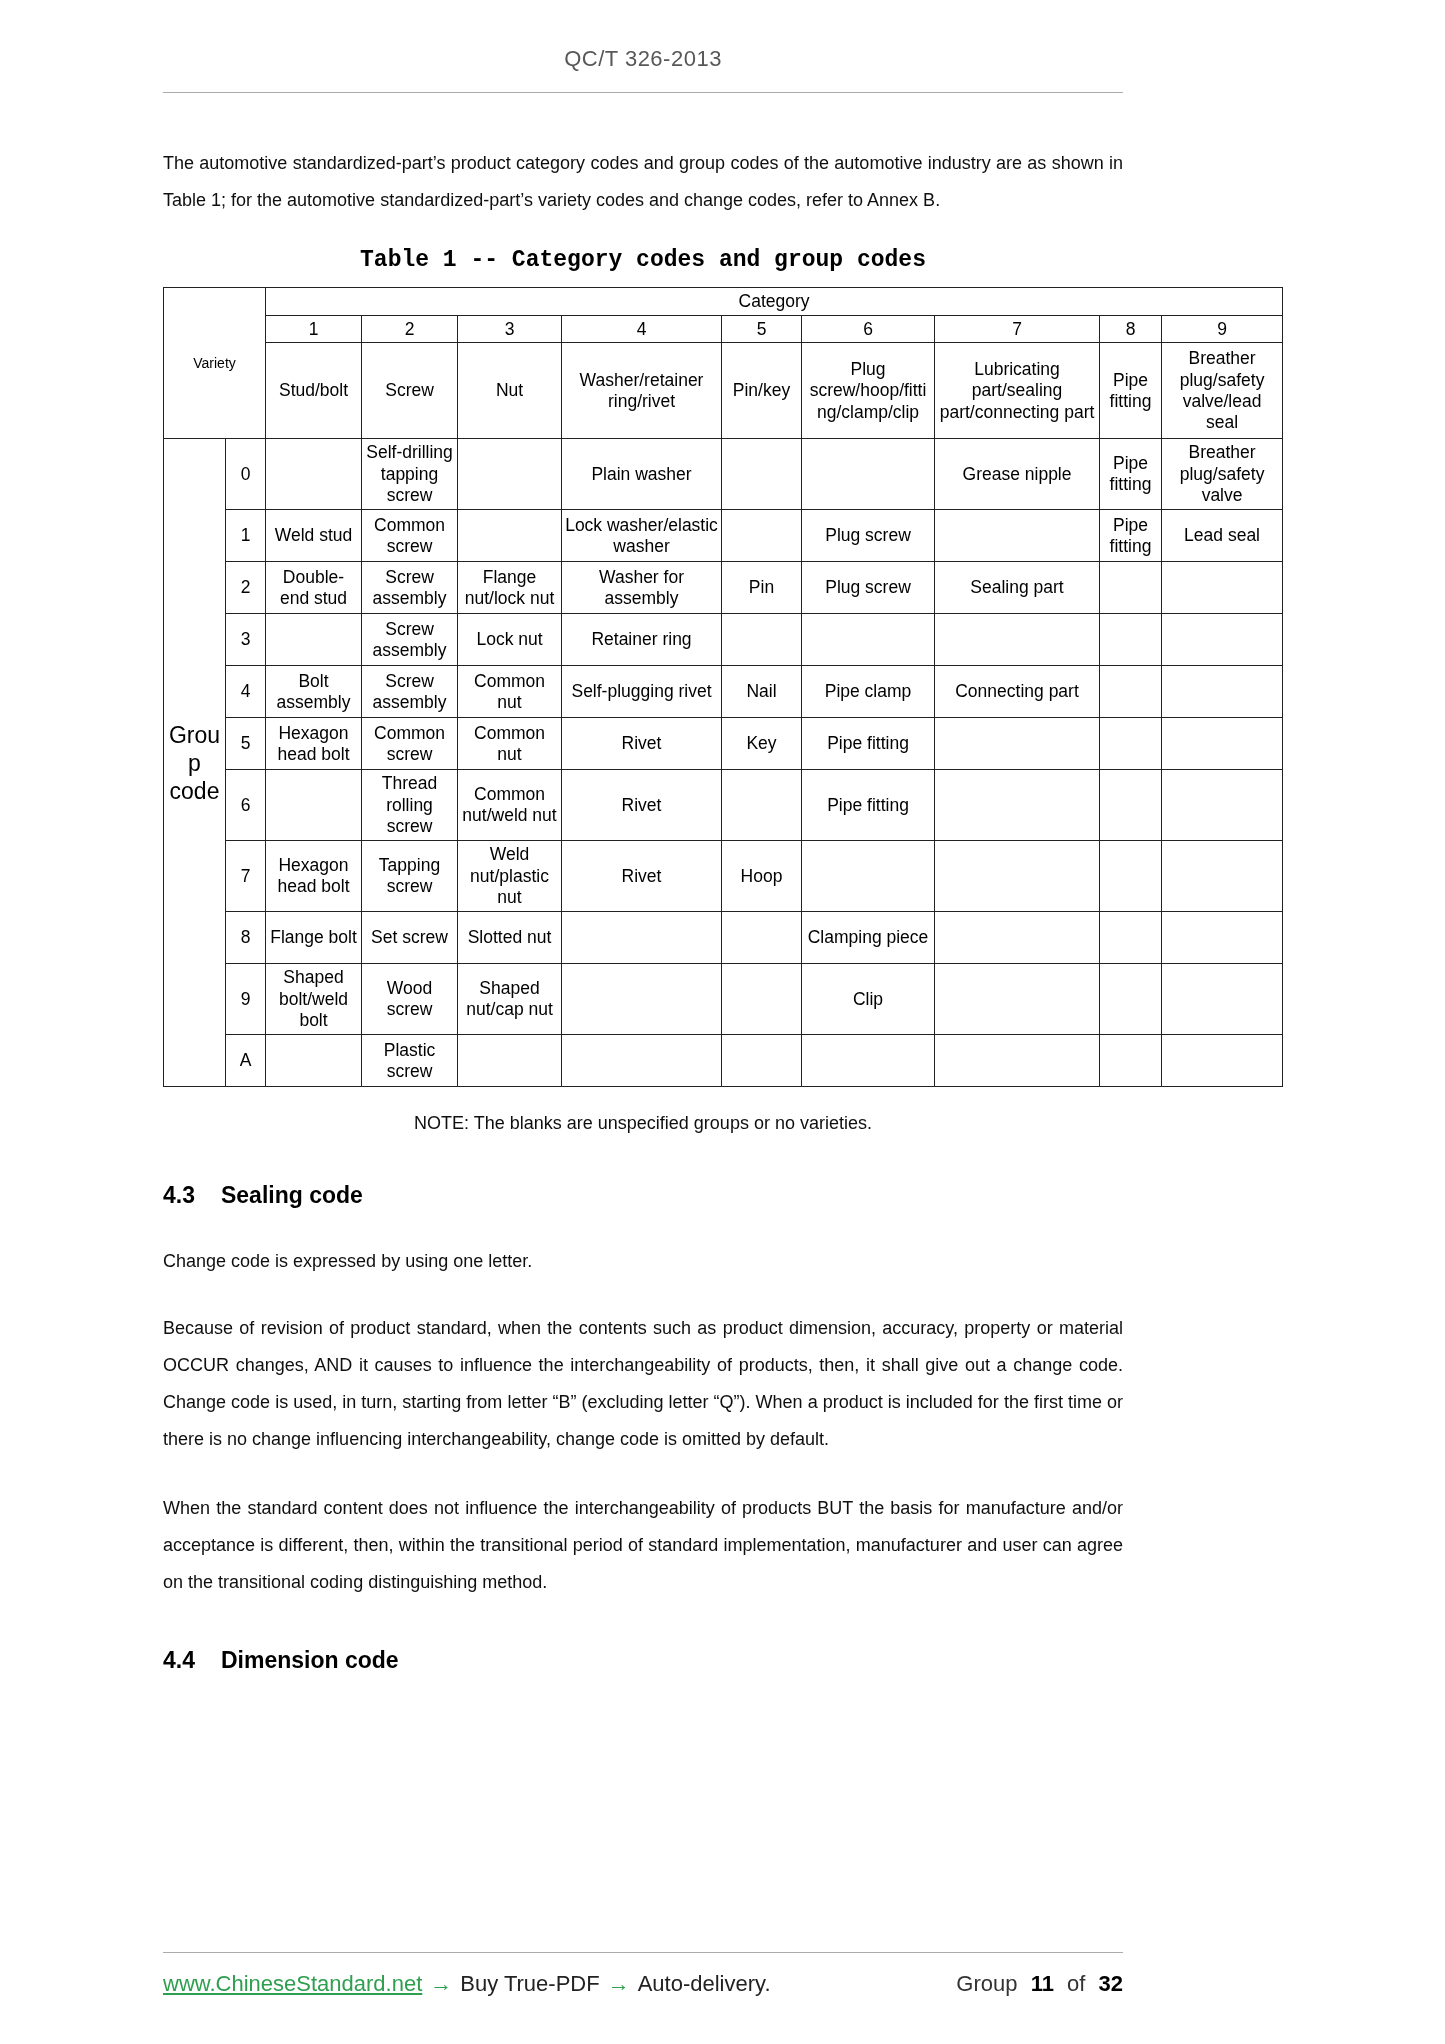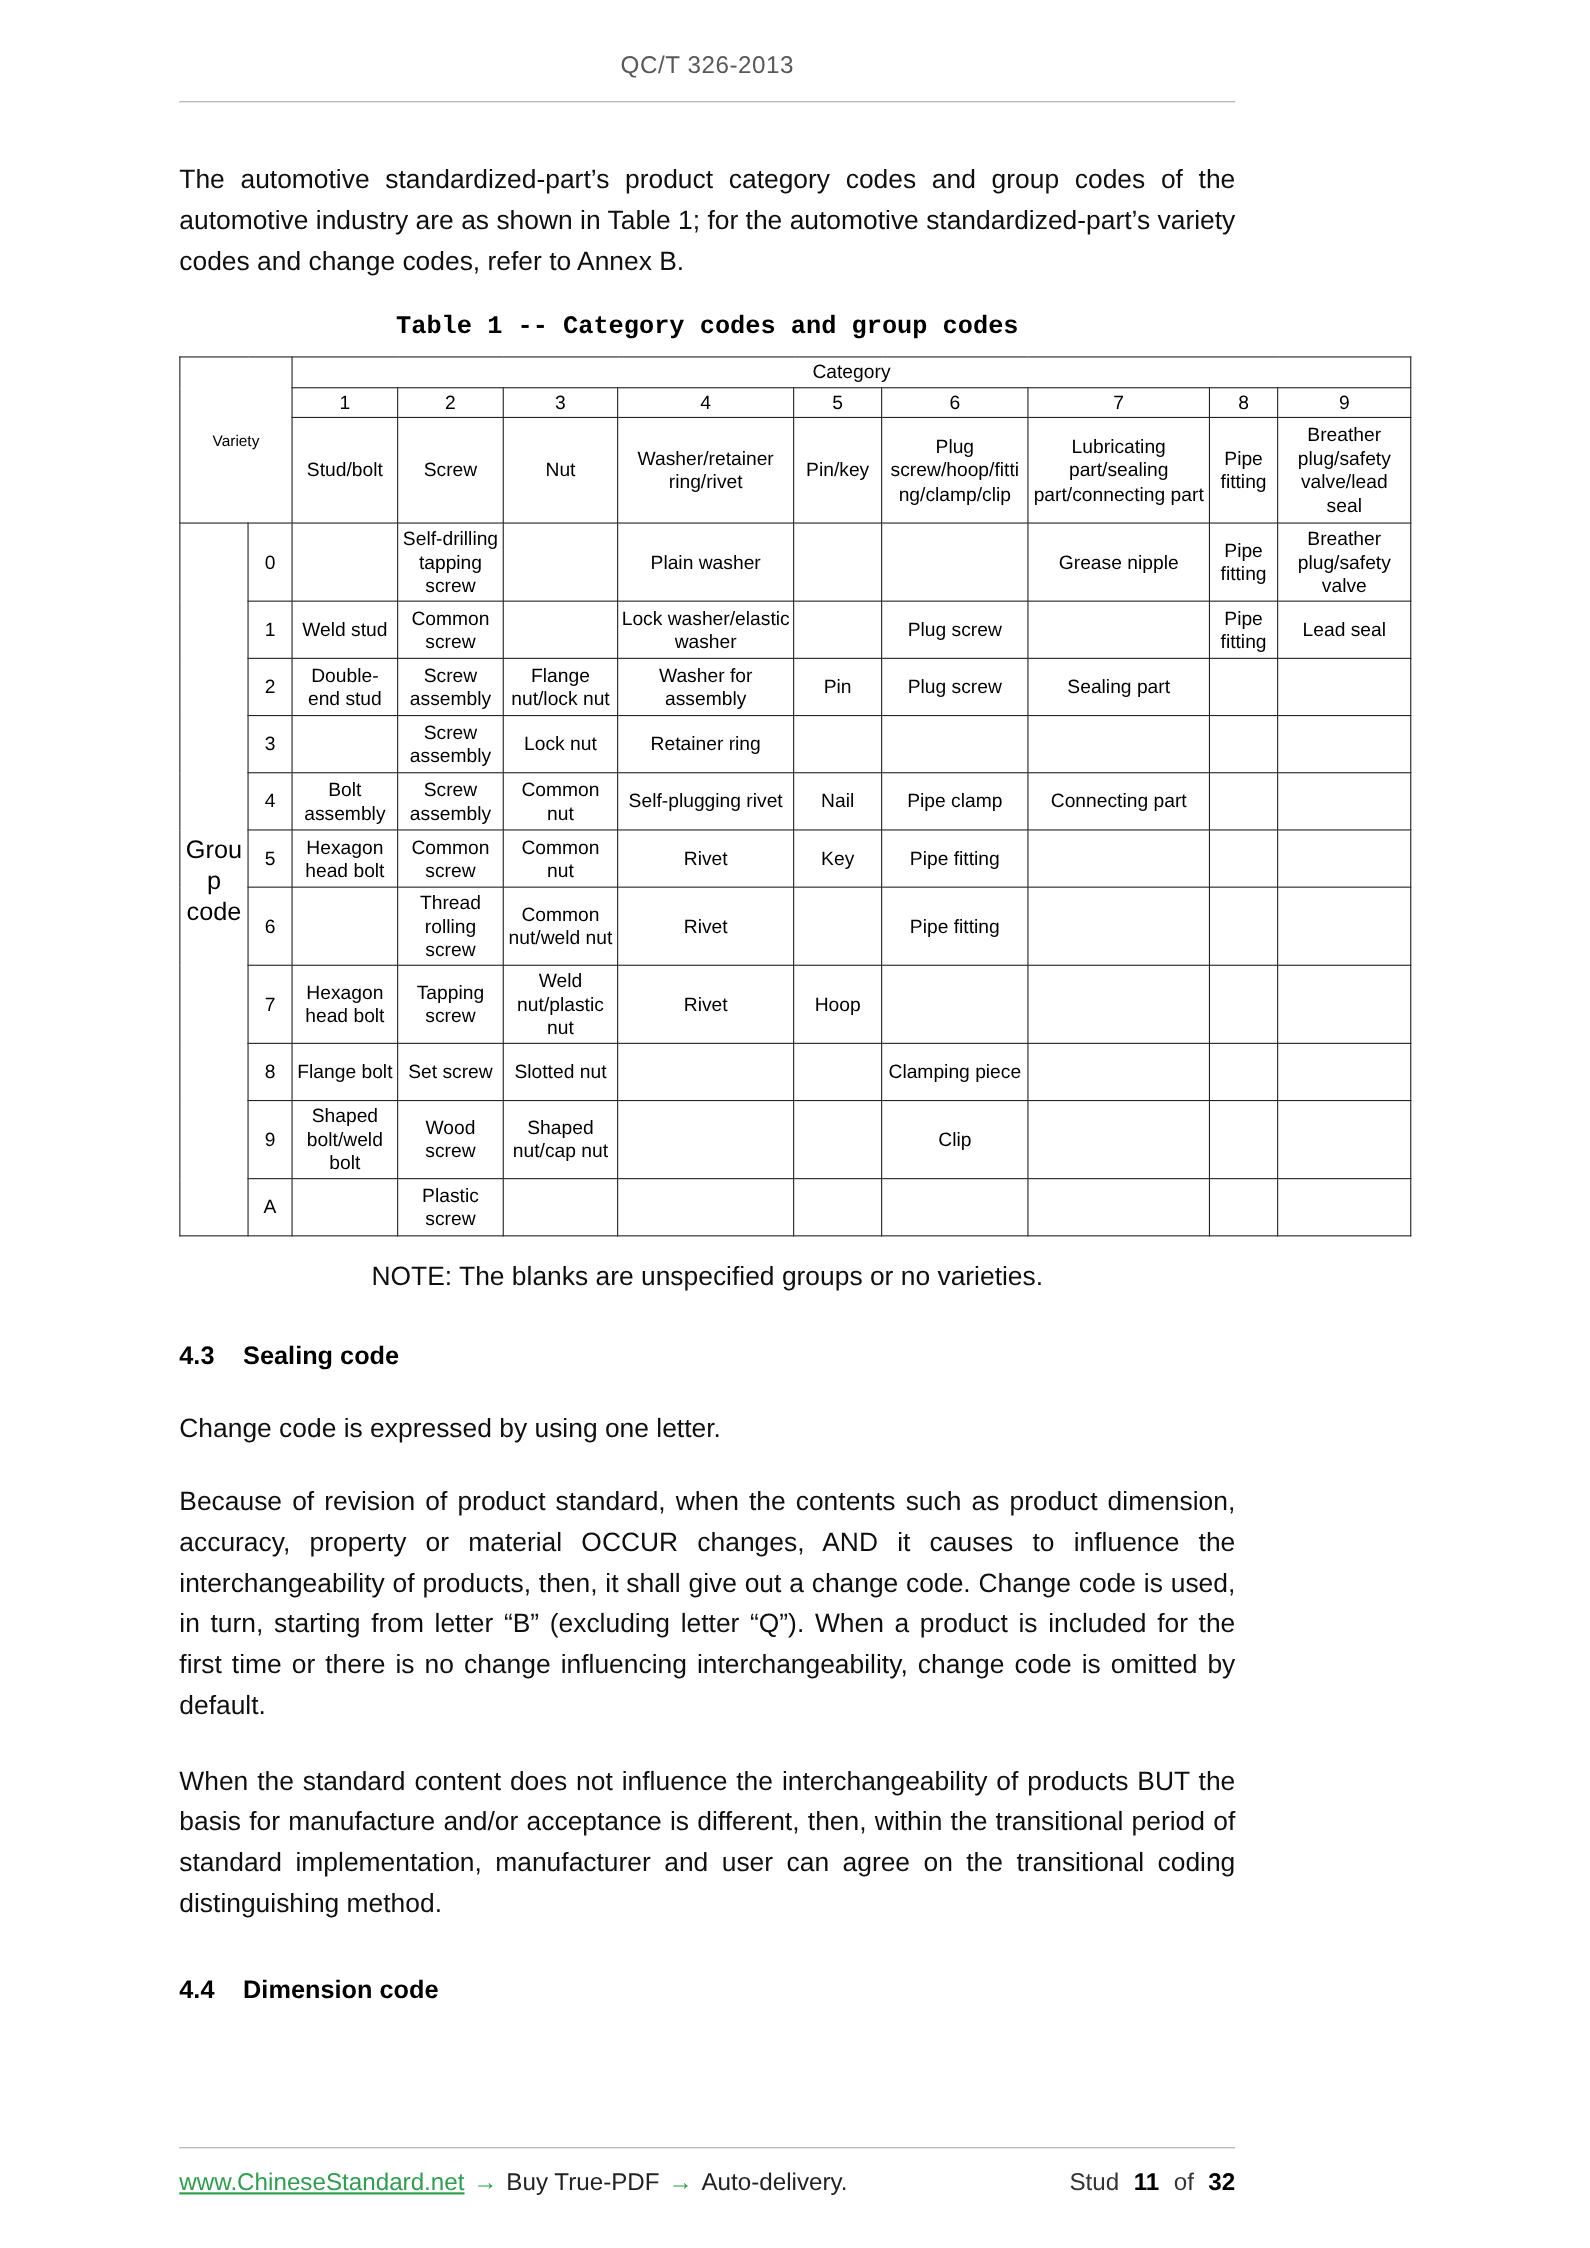--- a/index.html
+++ b/index.html
@@ -11,21 +11,21 @@
     overflow: hidden;
   }
   .page { position: relative; width: 1286px; height: 2044px; background: #fff; }
   .content { padding: 0 163px; }
 
   .doc-header { padding-top: 46px; text-align: center; font-size: 22px; color: #58585a; letter-spacing: 0.5px; }
 
   hr.rule { border: 0; border-top: 1px solid #ababab; height: 0; }
   hr.top-rule { margin-top: 20px; }
 
-  .body-text { font-size: 24px; line-height: 37px; color: #0f0f0f; text-align: justify; }
+  .body-text { font-size: 18px; line-height: 37px; color: #0f0f0f; text-align: justify; }
   p.intro { margin-top: 52px; }
 
   .table-title { margin-top: 28px; text-align: center; font-size: 23px; font-weight: bold; color: #000; font-family: Liberation Mono, monospace; }
 
   table.codes-table {
     margin-top: 14px;
     border-collapse: collapse;
     table-layout: fixed;
     width: 1119px;
     font-size: 17.5px;
@@ -278,20 +278,20 @@
     <hr class="rule">
     <div class="footer-row">
       <div class="footer-left">
         <a href="#" class="site-link">www.ChineseStandard.net</a>
         <span class="arrow">→</span>
         <span>Buy True-PDF</span>
         <span class="arrow">→</span>
         <span>Auto-delivery.</span>
       </div>
       <div class="footer-right">
-        <span>Stud</span>
+        <span>Group</span>
         <span class="page-num">11</span>
         <span>of</span>
         <span class="page-num">32</span>
       </div>
     </div>
   </div>
 </div>
 
 </body></html>

